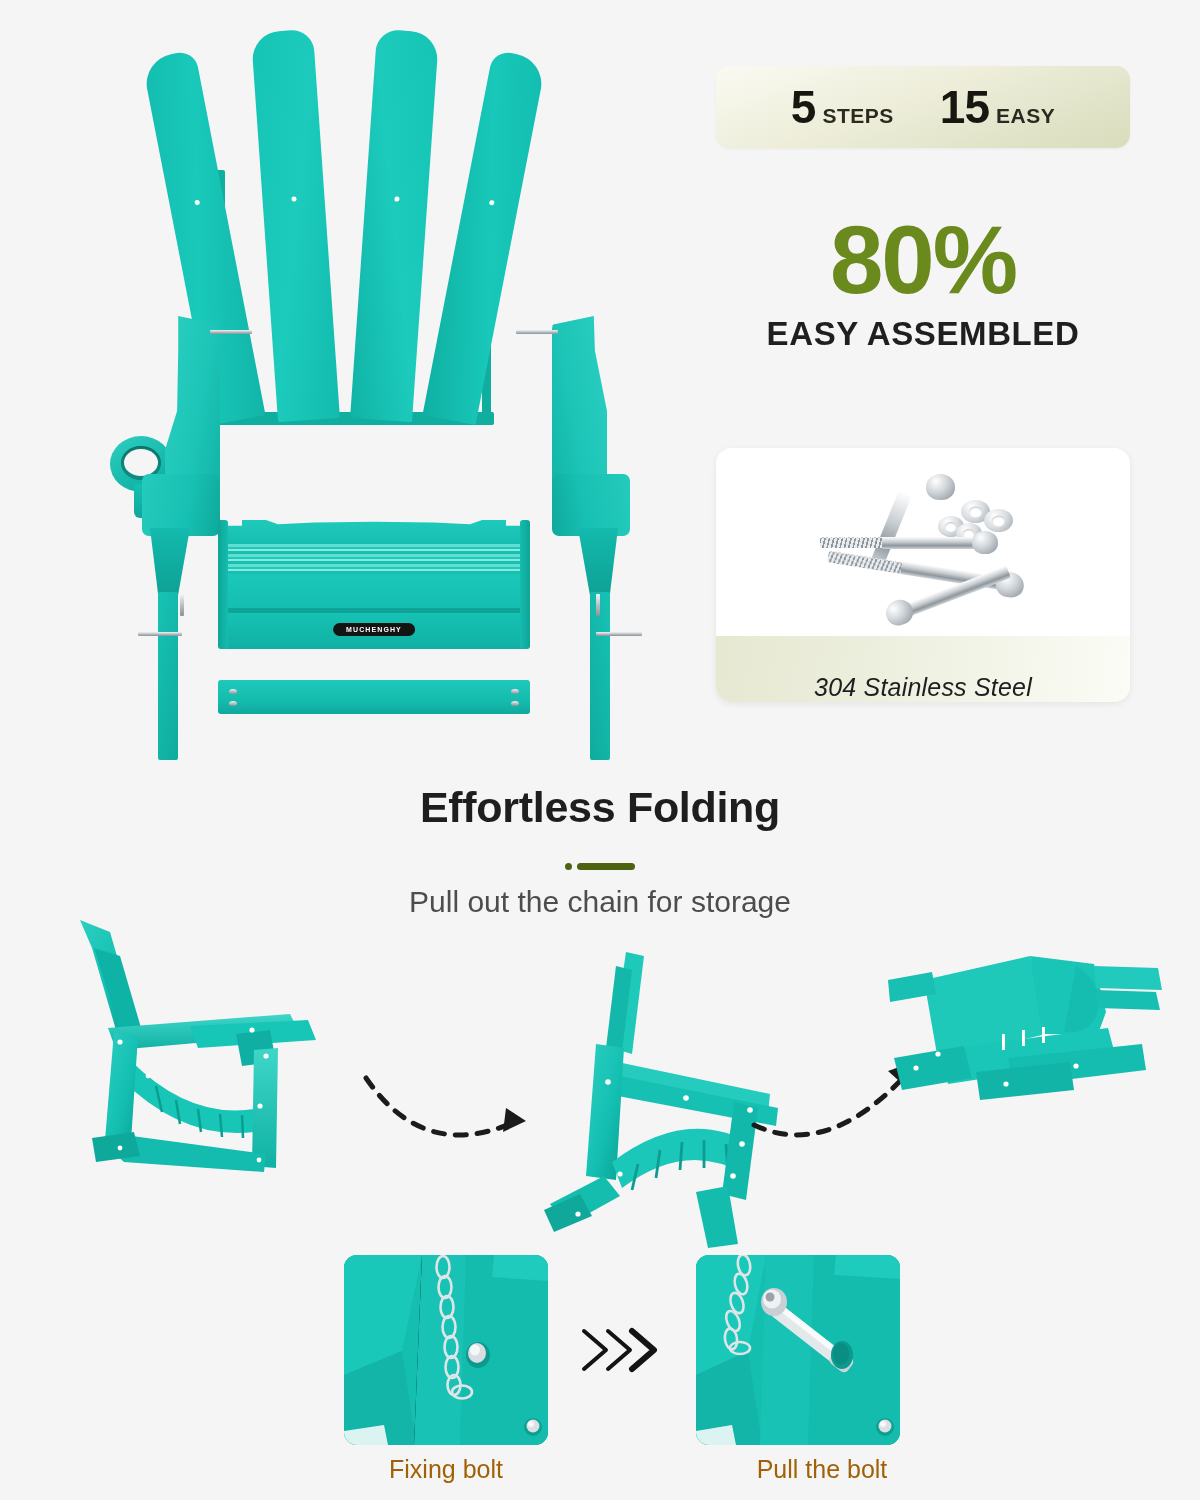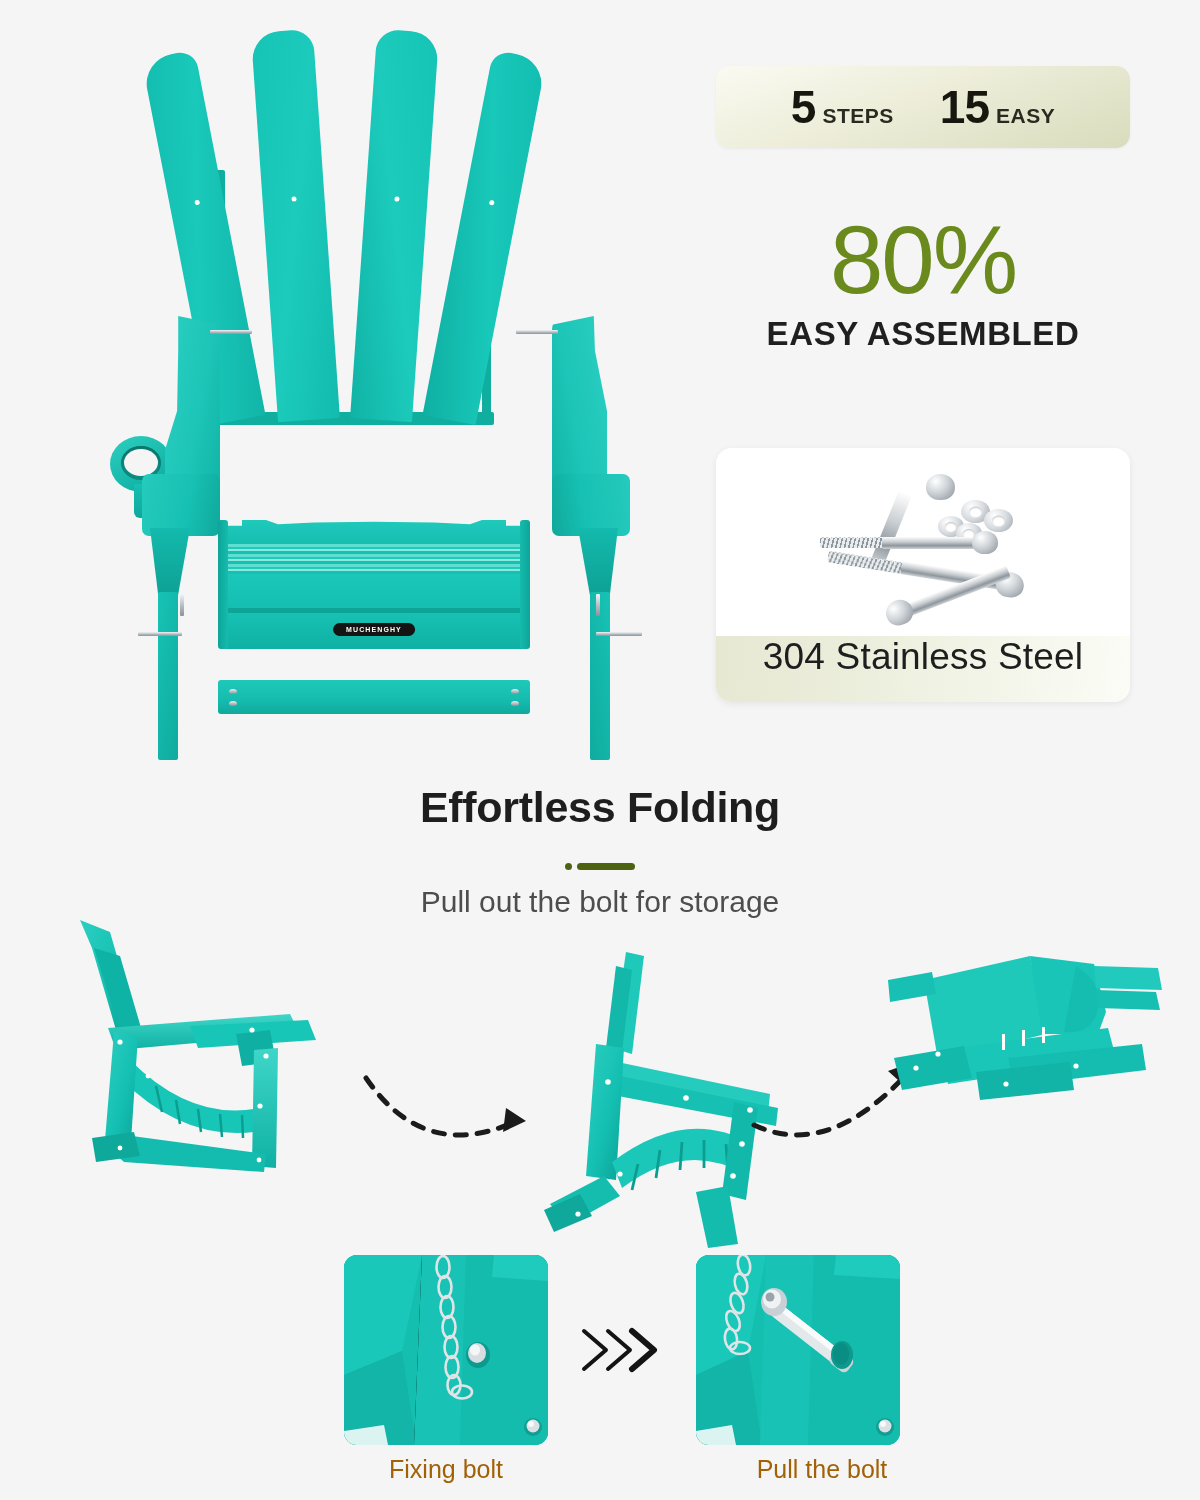--- a/index.html
+++ b/index.html
@@ -84,21 +84,21 @@
   }
 
   #percent-block {
     position: absolute;
     left: 0; top: 214px;
     width: 414px;
     text-align: center;
   }
   #percent-value {
     font-size: 96px;
-    font-weight: 400;
+    font-weight: 700;
     color: #6b8a1e;
     line-height: 0.95;
     letter-spacing: -2px;
   }
   #percent-caption {
     margin-top: 10px;
     font-size: 33px;
     font-weight: 800;
     color: #1f1f1f;
     letter-spacing: 0.6px;
@@ -118,25 +118,26 @@
     width: 100%; height: 188px;
     background: #ffffff;
     overflow: hidden;
   }
   #hardware-label {
     position: absolute;
     left: 0; bottom: 0;
     width: 100%; height: 66px;
     background: linear-gradient(95deg, #e6e8d2 0%, #eef0e0 45%, #fbfcf6 100%);
     display: flex;
-    align-items: flex-start;
+    align-items: flex-end;
     justify-content: center;
-    font-size: 37px;
+    font-size: 25px;
     color: #1e1e1e;
     letter-spacing: 0.2px;
+    font-style: italic;
   }
 
   
   .bolt {
     position: absolute;
     transform-origin: center;
   }
   .bolt-shank {
     position: absolute;
     background: linear-gradient(180deg,#fdfdfd 0%,#c9ced2 40%,#8e979d 72%,#cfd4d8 100%);
@@ -471,21 +472,21 @@
 
 <div id="folding-section">
 
   <div id="folding-title">Effortless Folding</div>
 
   <div id="folding-divider">
     <span id="divider-dot"></span>
     <span id="divider-bar"></span>
   </div>
 
-  <div id="folding-subtitle">Pull out the bolt for storage</div>
+  <div id="folding-subtitle">Pull out the chain for storage</div>
 
   <div class="stage" id="stage-1">
     <svg width="330" height="330" viewBox="0 0 330 330">
       <defs>
         <linearGradient id="tealA" x1="0" y1="0" x2="1" y2="1">
           <stop offset="0%" stop-color="#2ccfc1"></stop>
           <stop offset="55%" stop-color="#14c0b2"></stop>
           <stop offset="100%" stop-color="#0aa095"></stop>
         </linearGradient>
         <linearGradient id="tealB" x1="0" y1="0" x2="0" y2="1">

